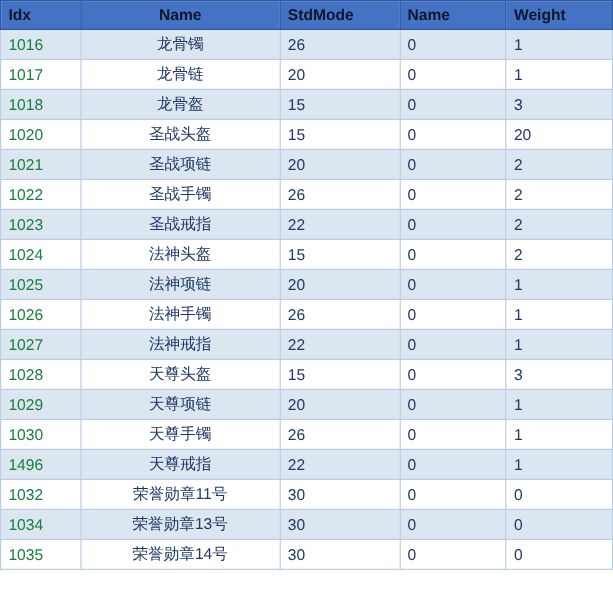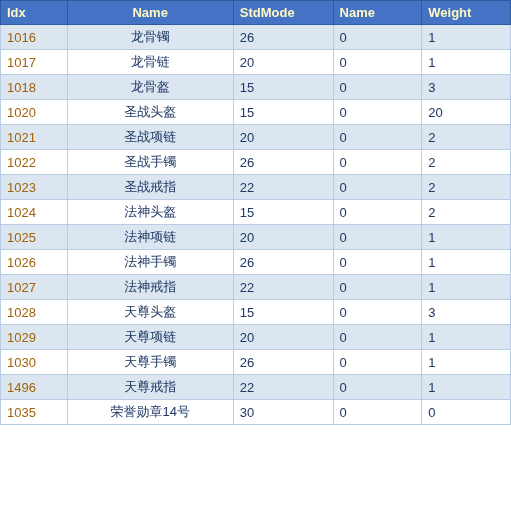--- a/index.html
+++ b/index.html
@@ -13,21 +13,21 @@
       background: #fff;
       width: 511px;
       overflow-x: hidden;
     }
     table {
       width: 511px;
       border-collapse: collapse;
     }
     thead tr {
       background: #4472c4;
-      color: #fef9c3;
+      color: #0f172a;
     }
     thead th {
       padding: 4px 6px;
       text-align: left;
       border: 1px solid #2e5aa0;
       font-weight: bold;
       white-space: nowrap;
     }
     thead th.num {
       text-align: left;
@@ -41,21 +41,21 @@
     tbody td {
       padding: 3px 6px;
       border: 1px solid #b8cce4;
       color: #1f3864;
       white-space: nowrap;
     }
     tbody td.num {
     }
     tbody td.idx {
       text-align: left;
-      color: #a16207;
+      color: #15803d;
     }
     .col-idx { width: 60px; }
     .col-name { width: 150px; text-align: center; }
     .col-stdmode { width: 90px; }
     .col-shape { width: 80px; }
     .col-weight { width: 80px; }
   </style>
 </head>
 <body>
 
@@ -169,20 +169,34 @@
         <td class="col-weight num">1</td>
       </tr>
       <tr>
         <td class="col-idx idx">1496</td>
         <td class="col-name">天尊戒指</td>
         <td class="col-stdmode num">22</td>
         <td class="col-shape num">0</td>
         <td class="col-weight num">1</td>
       </tr>
       <tr>
+        <td class="col-idx idx">1032</td>
+        <td class="col-name">荣誉勋章11号</td>
+        <td class="col-stdmode num">30</td>
+        <td class="col-shape num">0</td>
+        <td class="col-weight num">0</td>
+      </tr>
+      <tr>
+        <td class="col-idx idx">1034</td>
+        <td class="col-name">荣誉勋章13号</td>
+        <td class="col-stdmode num">30</td>
+        <td class="col-shape num">0</td>
+        <td class="col-weight num">0</td>
+      </tr>
+      <tr>
         <td class="col-idx idx">1035</td>
         <td class="col-name">荣誉勋章14号</td>
         <td class="col-stdmode num">30</td>
         <td class="col-shape num">0</td>
         <td class="col-weight num">0</td>
       </tr>
     </tbody>
 </table>
 
 </body></html>

